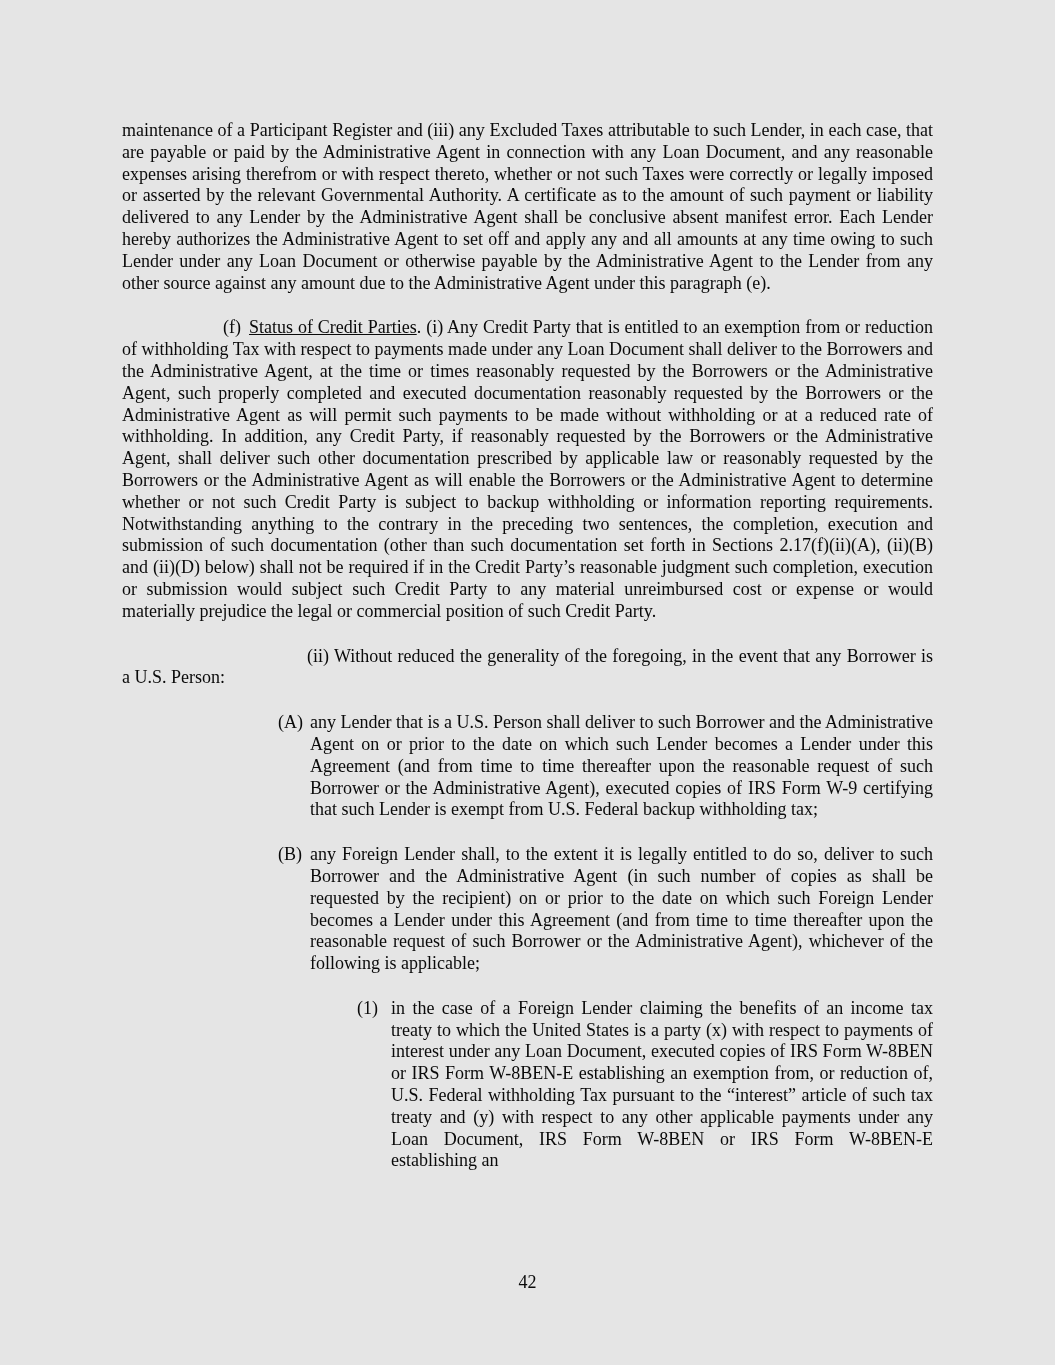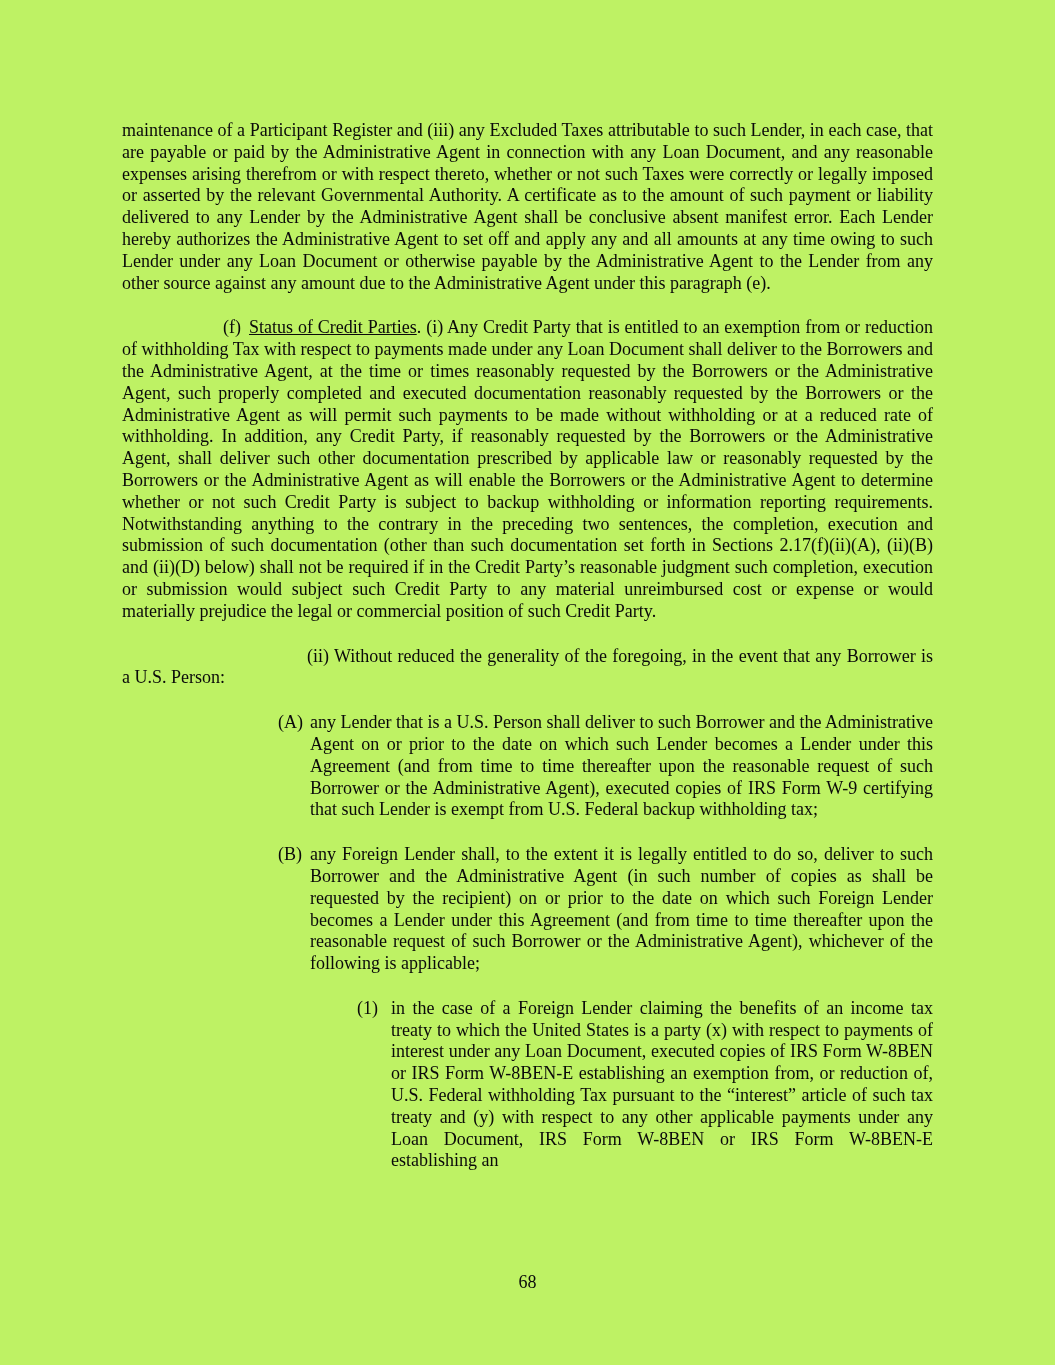--- a/index.html
+++ b/index.html
@@ -1,20 +1,20 @@
 <!DOCTYPE html>
 <html><head>
 <meta charset="utf-8">
 <style>
   html, body { margin: 0; padding: 0; background: #ffffff; }
   .page {
     position: relative;
     width: 1055px;
     height: 1365px;
-    background: #bef264;
+    background: #e5e5e5;
     color: #0a0a0a;
     font-family: "Liberation Serif", "DejaVu Serif", serif;
     font-size: 18px;
     line-height: 21.8px;
     overflow: hidden;
   }
   .content {
     position: absolute;
     left: 122px;
     top: 120px;
@@ -66,14 +66,14 @@
       <span>any Foreign Lender shall, to the extent it is legally entitled to do so, deliver to such Borrower and the Administrative Agent (in such number of copies as shall be requested by the recipient) on or prior to the date on which such Foreign Lender becomes a Lender under this Agreement (and from time to time thereafter upon the reasonable request of such Borrower or the Administrative Agent), whichever of the following is applicable;</span>
     </div>
 
     <div class="hang level-number">
       <span class="hang-label">(1)</span>
       <span>in the case of a Foreign Lender claiming the benefits of an income tax treaty to which the United States is a party (x) with respect to payments of interest under any Loan Document, executed copies of IRS Form W-8BEN or IRS Form W-8BEN-E establishing an exemption from, or reduction of, U.S. Federal withholding Tax pursuant to the “interest” article of such tax treaty and (y) with respect to any other applicable payments under any Loan Document, IRS Form W-8BEN or IRS Form W-8BEN-E establishing an</span>
     </div>
 
   </div>
 
-  <div class="page-number">68</div>
+  <div class="page-number">42</div>
 </div>
 
 </body></html>

